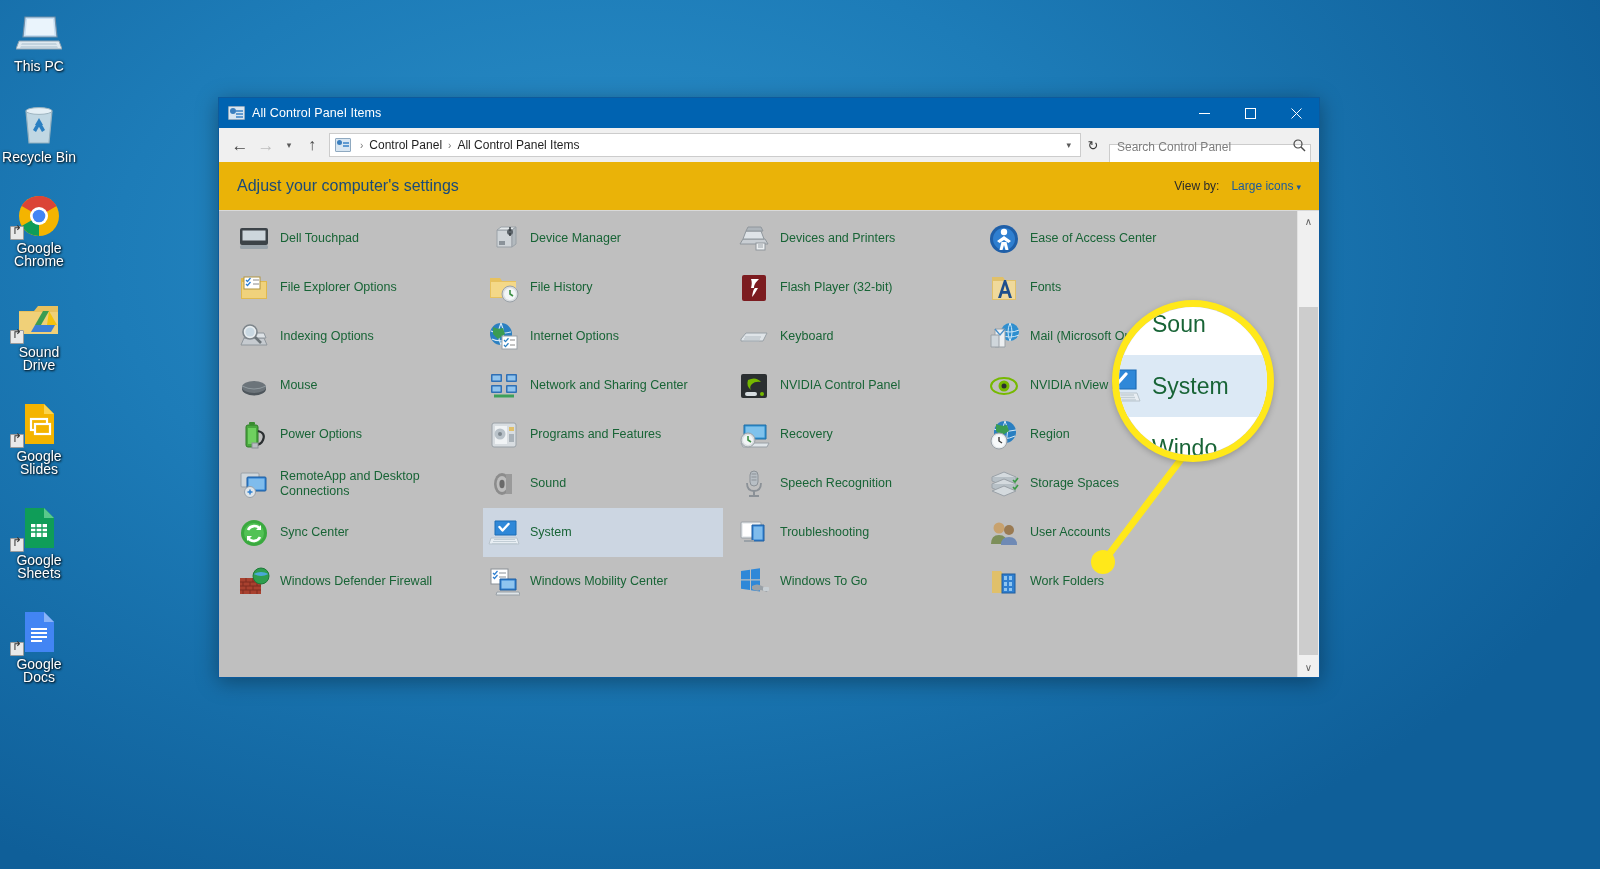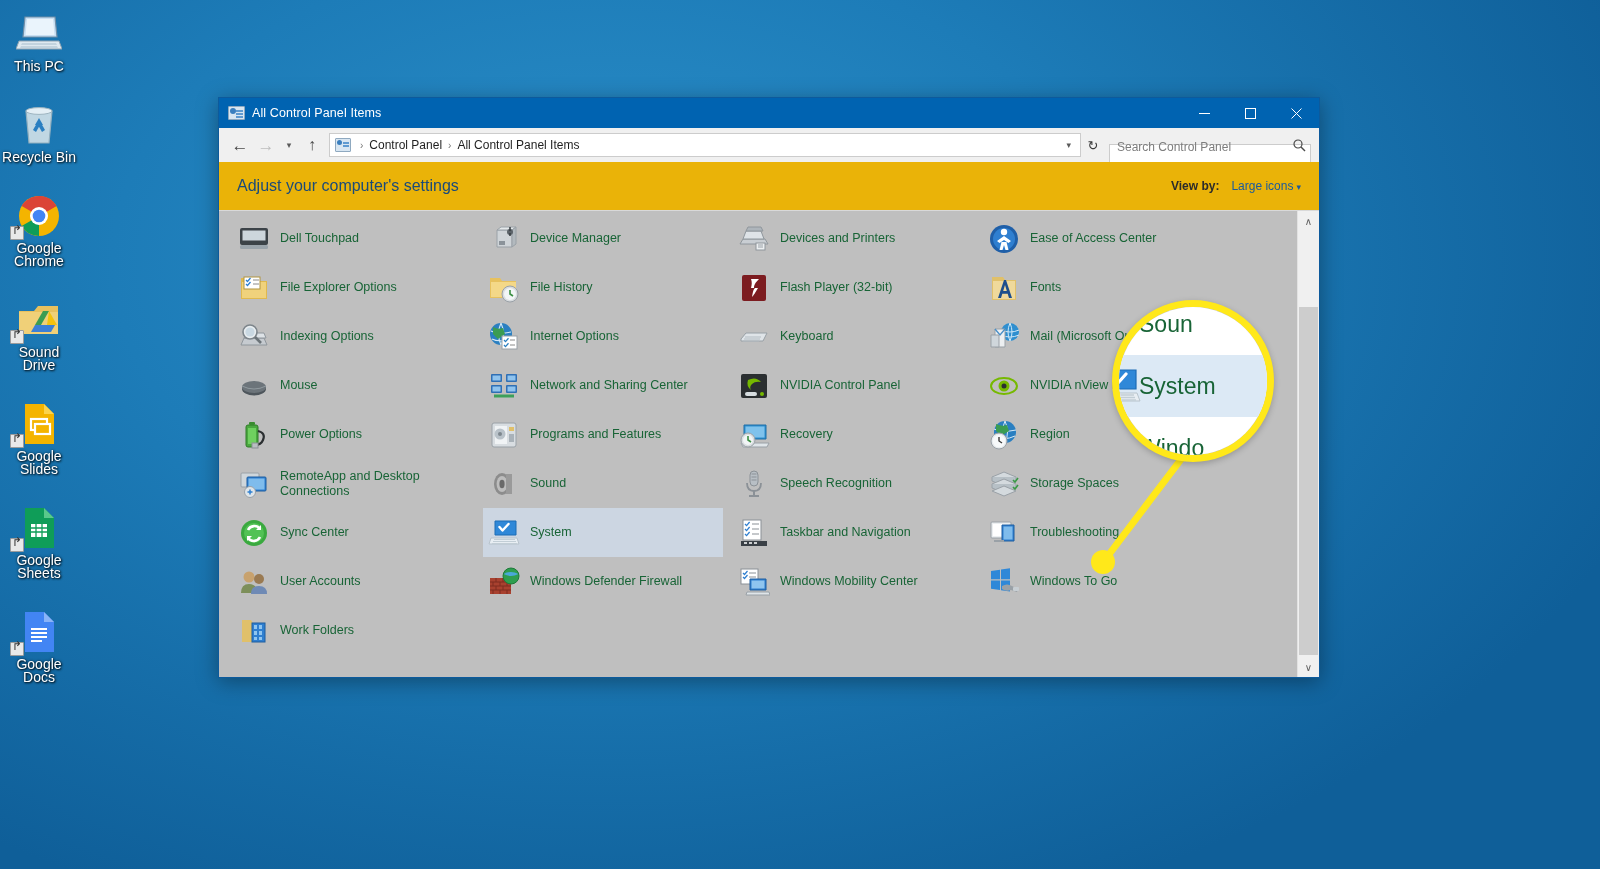--- a/index.html
+++ b/index.html
@@ -158,21 +158,21 @@
     height: 48px; display: flex; align-items: center;
     padding: 0 18px 0 18px;
   }
   #adjust-title {
     font-size: 16px; color: #1a4a7a;
   }
   #viewby {
     margin-left: auto; display: flex; align-items: baseline; gap: 12px;
     font-size: 12px;
   }
-  #viewby .vb-label { color: #2b2b2b; font-weight: bold; }
+  #viewby .vb-label { color: #2b2b2b; }
   #viewby .vb-value { color: #1a5a9e; margin-top: 29px; }
   #viewby .vb-caret { color: #1a5a9e; font-size: 9px; margin-left: 3px; }
 
   #listpane {
     position: absolute; left: 0; top: 48px; right: 0; bottom: 0;
     background: #bfbfbf;
     border-top: 1px solid #d9d9d9;
     overflow: hidden;
   }
   #grid-clip {
@@ -229,21 +229,21 @@
     left: 1112px; top: 300px;
     width: 162px; height: 162px;
     border-radius: 50%;
     border: 7px solid #ffe81a;
     background: #c0c0c0;
     overflow: hidden;
     box-shadow: 0 2px 6px rgba(0,0,0,.22);
   }
   #mag-inner { position: absolute; left: -36px; top: -14px; width: 300px; }
   .mag-row {
-    height: 62px; display: flex; align-items: center; gap: 0;
+    height: 62px; display: flex; align-items: center; gap: 13px;
     padding-left: 16px;
   }
   .mag-row .ic { width: 40px; height: 40px; flex: none; position: relative; }
   .mag-row .nm { font-size: 23px; color: #186436; white-space: nowrap; }
   .mag-row.hl { background: #dce9f5; }
   #mag-white { position:absolute; left:0; right:0; top:0; bottom:0; background:#ffffff; }
 
   
   .ic svg, .glyph svg { display: block; }
 </style>
@@ -727,32 +727,20 @@
                   <path d="M11.5 10 l3 3.5 6 -6.5" fill="none" stroke="#ffffff" stroke-width="2.4" stroke-linecap="round" stroke-linejoin="round"></path>
                   <path d="M3 21 h26 l2 6 h-30 z" fill="#e8eef3" stroke="#b7c3cc"></path>
                   <path d="M6 22.5 h21 M5 24.5 h23 M4 26.5 h25" stroke="#c2ced6"></path>
                 </svg>
               </span>
               <span class="nm">System</span>
             </div>
             <div class="cp-item">
               <span class="ic">
                 <svg width="32" height="32" viewBox="0 0 32 32">
-                  <rect x="5" y="3" width="18" height="20" fill="#ffffff" stroke="#8b9197"></rect>
-                  <path d="M7 7 l1.6 1.6 3 -3.6 M7 12 l1.6 1.6 3 -3.6 M7 17 l1.6 1.6 3 -3.6" stroke="#2f7fd0" stroke-width="1.3" fill="none"></path>
-                  <path d="M14 7 h7 M14 12 h7 M14 17 h7" stroke="#8b9197"></path>
-                  <rect x="3" y="24" width="26" height="5" fill="#3a4046"></rect>
-                  <path d="M6 26 h3 M11 26 h3 M16 26 h3" stroke="#ffffff" stroke-width="1.6"></path>
-                </svg>
-              </span>
-              <span class="nm">Taskbar and Navigation</span>
-            </div>
-            <div class="cp-item">
-              <span class="ic">
-                <svg width="32" height="32" viewBox="0 0 32 32">
                   <rect x="3" y="5" width="20" height="16" rx="1" fill="#eceff1" stroke="#9aa1a7"></rect>
                   <rect x="5" y="7" width="16" height="12" fill="#ffffff"></rect>
                   <path d="M14 8 h12 v16 h-12 z" fill="#2f7fd0" stroke="#1f5fa0"></path>
                   <path d="M15.5 9.5 h9 v13 h-9 z" fill="#7fbcec"></path>
                   <path d="M6 24 h10" stroke="#9aa1a7" stroke-width="2"></path>
                 </svg>
               </span>
               <span class="nm">Troubleshooting</span>
             </div>
             <div class="cp-item">

